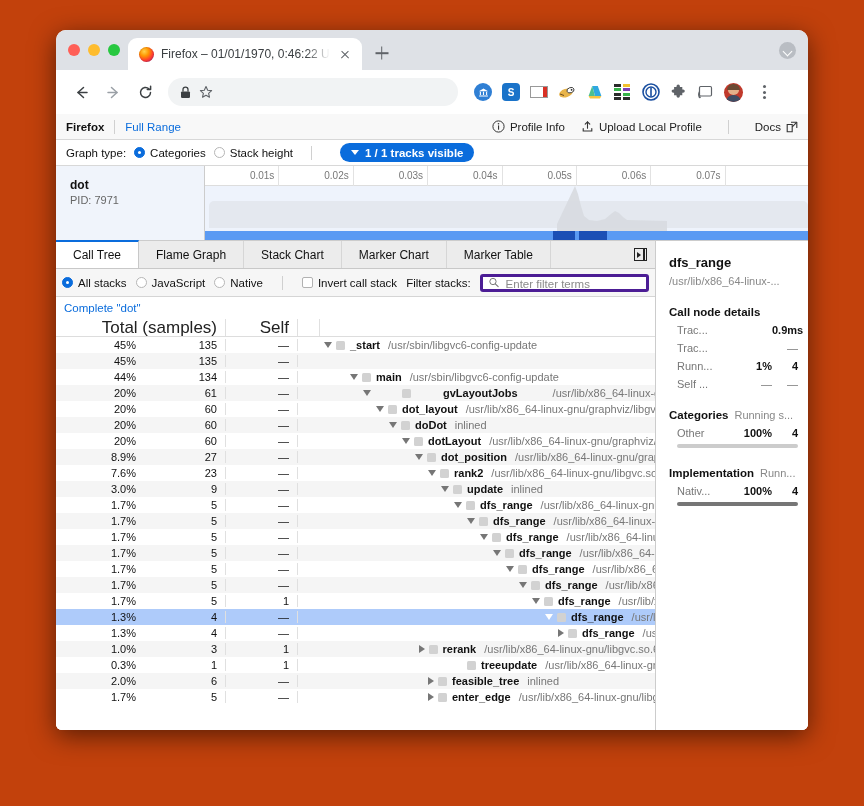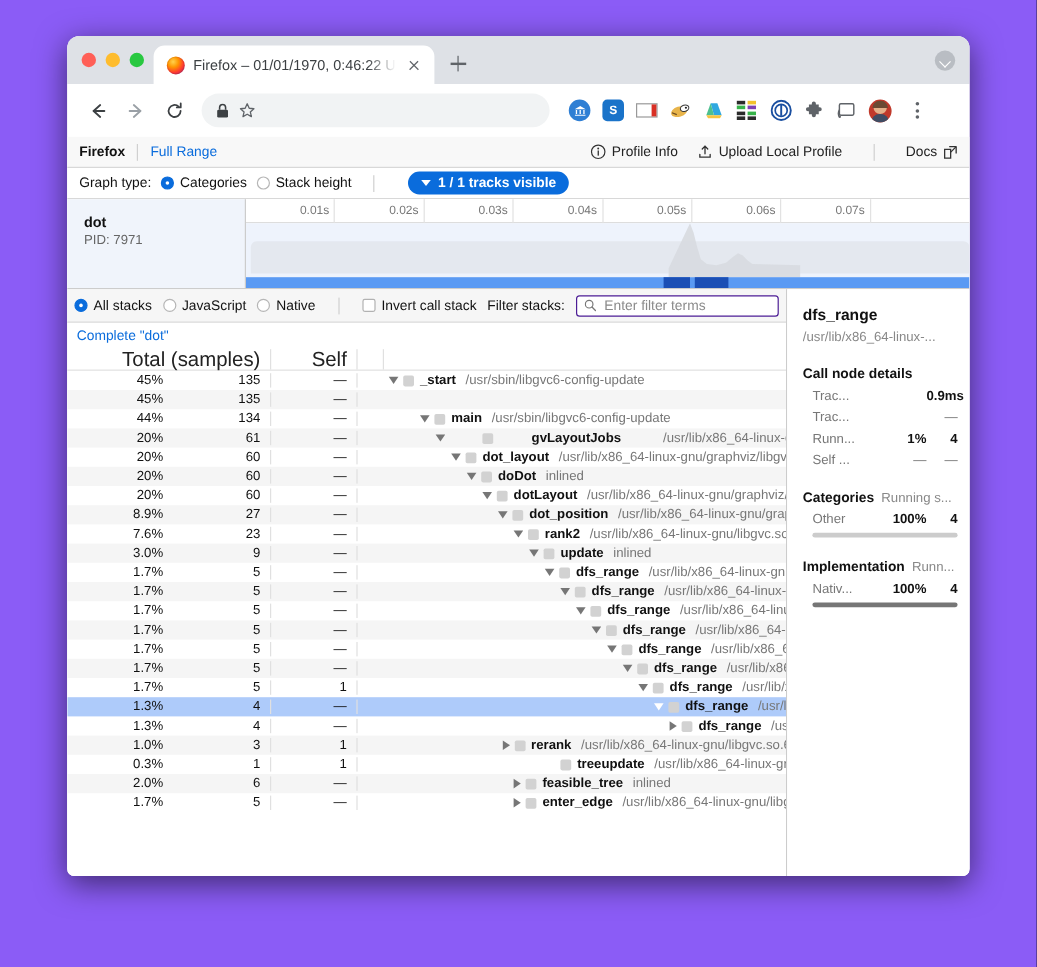--- a/index.html
+++ b/index.html
@@ -3,21 +3,21 @@
 <meta charset="utf-8">
 <style>
   * { box-sizing: border-box; }
   html, body {
     margin: 0; padding: 0;
     width: 864px; height: 806px;
     background: #000;
     font-family: "Liberation Sans", sans-serif;
     -webkit-font-smoothing: antialiased;
   }
-  #root { position: relative; width: 864px; height: 806px; background:#8b5cf6; overflow:hidden; }
+  #root { position: relative; width: 864px; height: 806px; background:#c2410c; overflow:hidden; }
 
   
   .window {
     position: absolute; left: 56px; top: 30px;
     width: 752px; height: 700px;
     background: #fff;
     border-radius: 10px 10px 6px 6px;
     overflow: hidden;
     box-shadow: 0 6px 26px rgba(0,0,0,.55);
   }
@@ -136,22 +136,22 @@
   .ptab.active { background:#fff; border-top:2px solid #0a6cdc; border-right:1px solid #c8c8c8; margin-top:-1px; }
   .sidebar-toggle { margin-left:auto; display:flex; align-items:center; padding: 0 8px; }
   .sb-icon { width:13px; height:13px; border:1.4px solid #222; position:relative; }
   .sb-icon::before { content:""; position:absolute; right:1px; top:0; bottom:0; width:2.5px; background:#222; }
   .sb-icon::after { content:""; position:absolute; left:2px; top:2.7px; width:0;height:0;
      border-top:3px solid transparent;border-bottom:3px solid transparent;border-left:4.5px solid #222; }
 
   .filterrow { height:28px; background:#f6f6f6; border-bottom:1px solid #d5d5d5;
      display:flex; align-items:center; padding: 0 6px; font-size:11.5px; color:#111; gap: 9px; }
   .checkbox { width:11px;height:11px;border:1px solid #b2b2b2;background:#fff;border-radius:2px;flex:0 0 11px; }
-  .filter-input { flex:1; height:18px; background:#fff; border:1px solid #4c1d95; border-radius:3px;
-      display:flex; align-items:center; gap:5px; padding: 0 6px; min-width: 0;}
+  .filter-input { flex:1; height:18px; background:#fff; border:3px solid #4c1d95; border-radius:3px;
+      display:flex; align-items:flex-start; gap:5px; padding: 0 6px; min-width: 0;}
   .filter-input input { border:none; outline:none; font-size:11.5px; font-family:inherit; color:#111; width:100%; background:transparent; }
   .filter-input input::placeholder { color:#8a8a8a; }
 
   .breadcrumb-row { height:22px; display:flex; align-items:center; padding: 0 8px; font-size:11.5px; background:#fff; }
 
   
   .tree-head { height:18px; display:flex; font-size:17px; color:#222; border-bottom:1px solid #ddd; background:#fff; }
   .th { display:flex; align-items:center; justify-content:flex-end; padding-right:8px; border-right:1px solid #e0e0e0; }
   .th-total { width:170px; flex:0 0 170px; }
   .th-self  { width:72px;  flex:0 0 72px; }
@@ -385,20 +385,40 @@
             <div class="selbar"></div>
             <div class="selbar-dark1" style="left:348px;width:22px;"></div>
             <div class="selbar-dark1" style="left:374px;width:28px;"></div>
           </div>
         </div>
       </div>
 
       <div class="panel">
         <div class="left-panel">
 
+          <div class="tabrow" id="panel-tabs">
+              <div class="ptab active">
+                <span>Call Tree</span>
+              </div>
+              <div class="ptab">
+                <span>Flame Graph</span>
+              </div>
+              <div class="ptab">
+                <span>Stack Chart</span>
+              </div>
+              <div class="ptab">
+                <span>Marker Chart</span>
+              </div>
+              <div class="ptab">
+                <span>Marker Table</span>
+              </div>
+              <div class="sidebar-toggle">
+                <div class="sb-icon"></div>
+              </div>
+            </div>
 
           <div class="filterrow">
             <span class="radio-label">
               <span class="radio on"></span>
               <span>All stacks</span>
             </span>
             <span class="radio-label">
               <span class="radio"></span>
               <span>JavaScript</span>
             </span>

